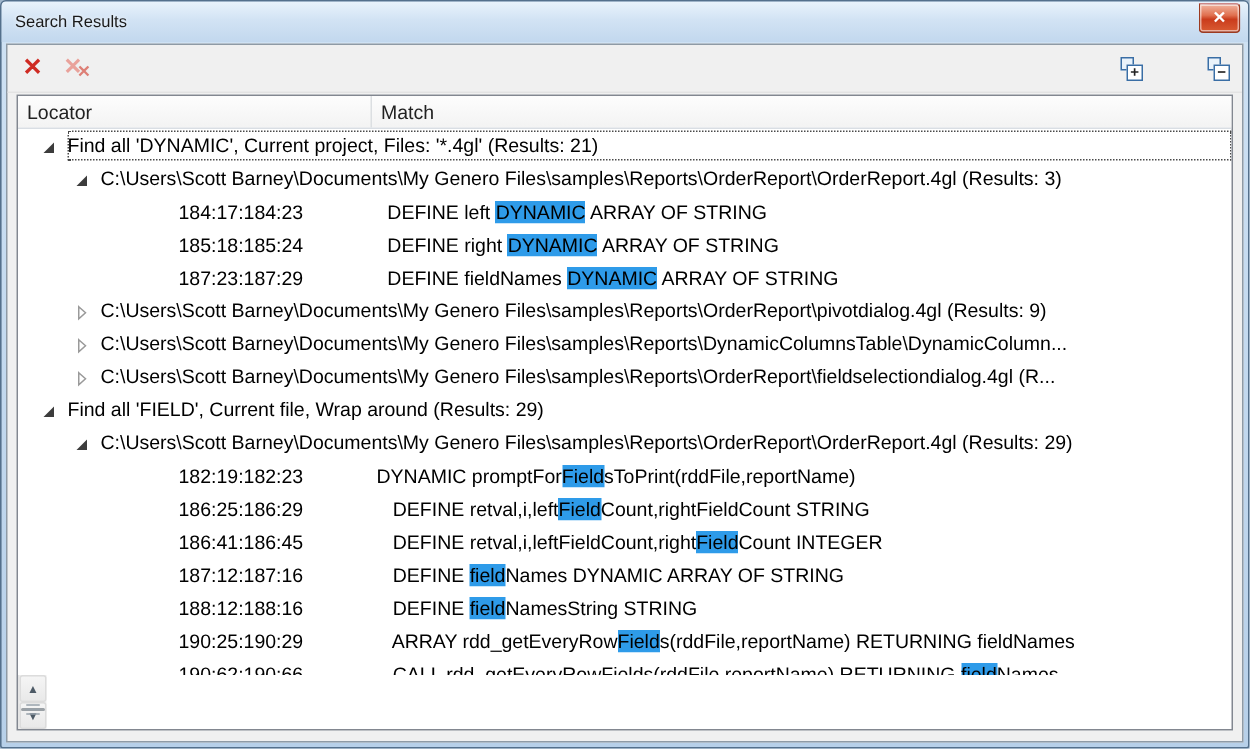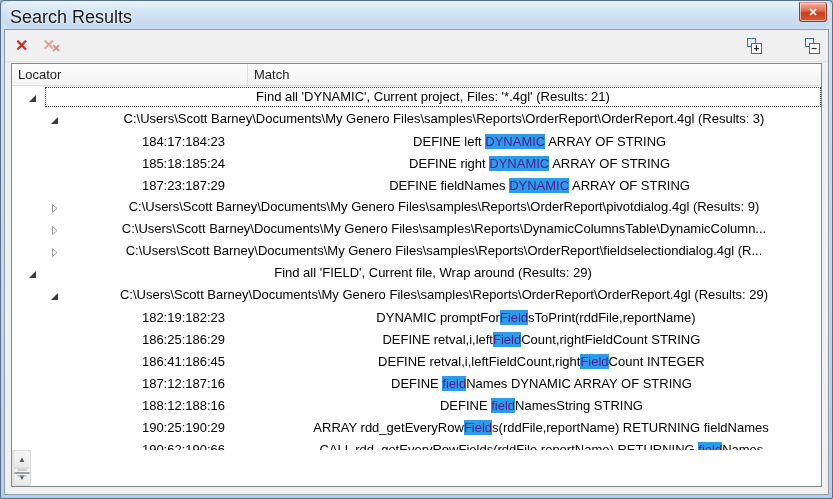--- a/index.html
+++ b/index.html
@@ -7,25 +7,24 @@
   body { font-family:"Liberation Sans", sans-serif; }
 
   .window {
     position:relative; width:833px; height:499px;
     background:linear-gradient(#cfe2f4,#b7d0e9);
     border:1px solid #54708c;
     border-radius:4px 4px 2px 2px;
     overflow:hidden;
   }
   .titlebar {
-    height:27px; display:flex; align-items:flex-end;
-    padding-left:9px; font-size:18px; color:#1a1a1a;
+    height:27px; display:flex; align-items:center;
+    padding-left:9px; font-size:11px; color:#1a1a1a;
     background:linear-gradient(#e9f3fc,#d2e3f4 45%,#c2d8ee);
     text-shadow:0 0 3px #fff;
-    border-radius:12px;
   }
   .close-btn {
     position:absolute; top:1px; right:5px; width:28px; height:20px;
     border:1px solid #9c3a20; border-top-color:#c88; border-radius:0 3px 3px 3px;
     background:linear-gradient(#f0b49f, #e0704f 40%, #ca3c1c 55%, #d95b33);
     color:#fff; font-size:11px; font-weight:bold; text-align:center; line-height:18px;
     box-shadow:inset 0 0 0 1px rgba(255,255,255,.55);
     cursor:default;
   }
 
@@ -60,29 +59,29 @@
   }
   .tree-main { flex:1; min-width:0; display:flex; flex-direction:column; overflow:hidden; }
   .tree-header {
     flex:none; height:22px; display:flex; font-size:13px; color:#222;
     background:linear-gradient(#fdfdfd,#f3f3f3); border-bottom:1px solid #d9dee4;
   }
   .hdr-locator { width:236px; flex:none; padding-left:6px; line-height:21px; border-right:1px solid #dcdfe2; }
   .hdr-match   { flex:1; padding-left:6px; line-height:21px; }
 
   .tree-body { flex:1; overflow:hidden; }
-  .row { height:22px; display:flex; align-items:center; font-size:13px; color:#000; white-space:pre;text-align:center; }
+  .row { height:22px; display:flex; align-items:center; font-size:13px; color:#000; white-space:pre; }
   .marker { flex:none; width:11px; height:11px; display:inline-block; }
   .marker.lvl0 { margin-left:15px; margin-right:7px; }
   .marker.lvl1 { margin-left:37px; margin-right:7px; }
   .row-inner { flex:1; height:20px; line-height:20px; overflow:hidden; }
   .row.focused .row-inner { outline:1px dotted #4a4a4a; outline-offset:-1px; }
   .loc-cell { flex:none; width:236px; padding-left:107px; overflow:hidden; }
   .match-cell { flex:1; padding-left:3px; overflow:hidden; }
-  .hl { background:#2e9be9; color:#4c1d95; }
+  .hl { background:#2e9be9; color:#000000; }
 
   .vscroll {
     flex:none; width:19px; background:#f0f0f0;
     border-left:1px solid #e5e5e5; display:flex; flex-direction:column;
   }
   .sbtn {
     flex:none; height:18px; text-align:center; line-height:17px; font-size:8px; color:#4d5a66;
     background:linear-gradient(#f5f5f5,#e9e9e9); border:1px solid #dcdcdc; border-radius:2px;
   }
   .strack { flex:1; position:relative; }

